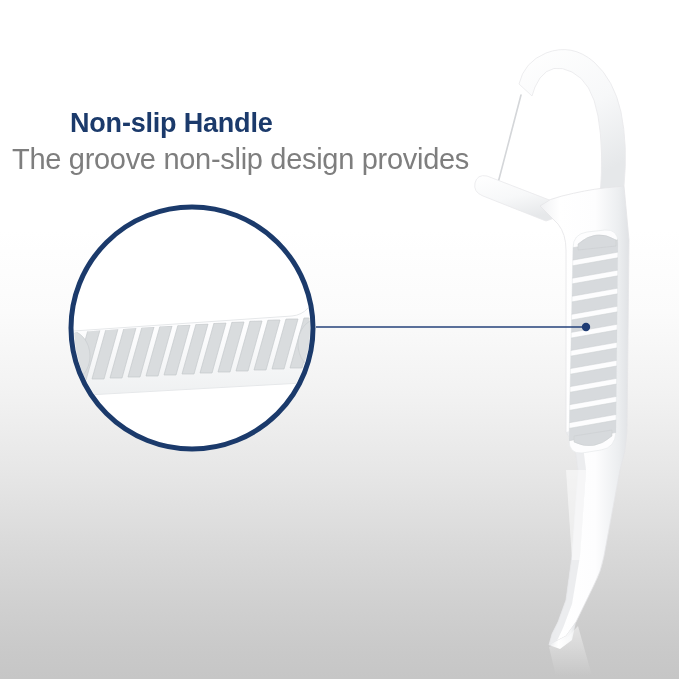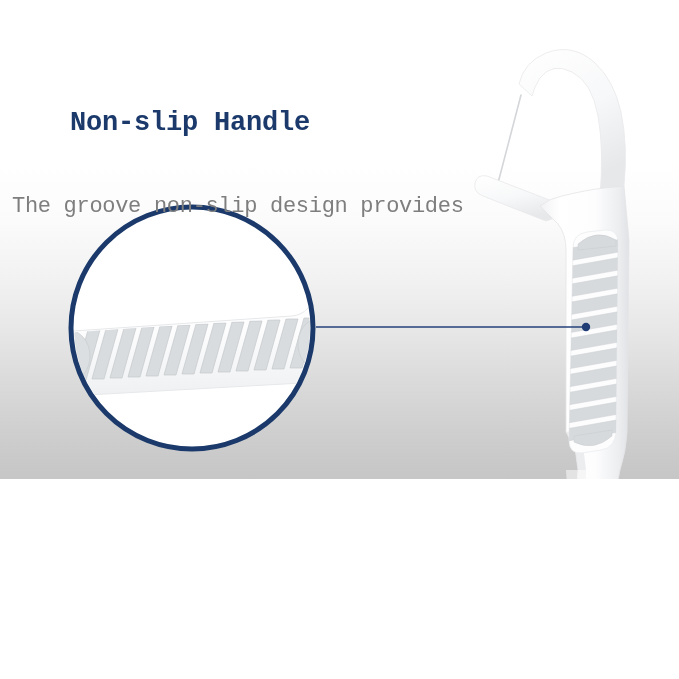--- a/index.html
+++ b/index.html
@@ -3,23 +3,23 @@
 <meta charset="utf-8">
 <style>
   html, body {
     margin: 0;
     padding: 0;
     background: #ffffff;
   }
   #stage {
     position: relative;
     width: 679px;
-    height: 479px;
+    height: 679px;
     overflow: hidden;
-    font-family: Liberation Mono, monospace;
+    font-family: Liberation Sans, sans-serif;
     background: linear-gradient(to bottom,
         #ffffff 0%,
         #ffffff 34%,
         #fbfbfb 46%,
         #f2f2f2 58%,
         #e6e6e6 70%,
         #dadada 80%,
         #d0d0d0 89%,
         #c9c9c9 96%,
         #c6c6c6 100%);
@@ -34,26 +34,25 @@
     font-weight: bold;
     letter-spacing: -0.2px;
     color: #1b3a6b;
     white-space: nowrap;
   }
   #subline {
     position: absolute;
     left: 12px;
     top: 146px;
     width: 420px;
-    font-size: 22px;
+    font-size: 29px;
     line-height: 26px;
     font-weight: 300;
     color: #7e7e7e;
     letter-spacing: -0.3px;
-    margin-top: 48px;
   }
   #subline .ln { display: block; white-space: nowrap; }
   #subline .ln2 { padding-left: 8px; }
 
   
   #art {
     position: absolute;
     left: 0; top: 0;
     width: 679px;
     height: 679px;

